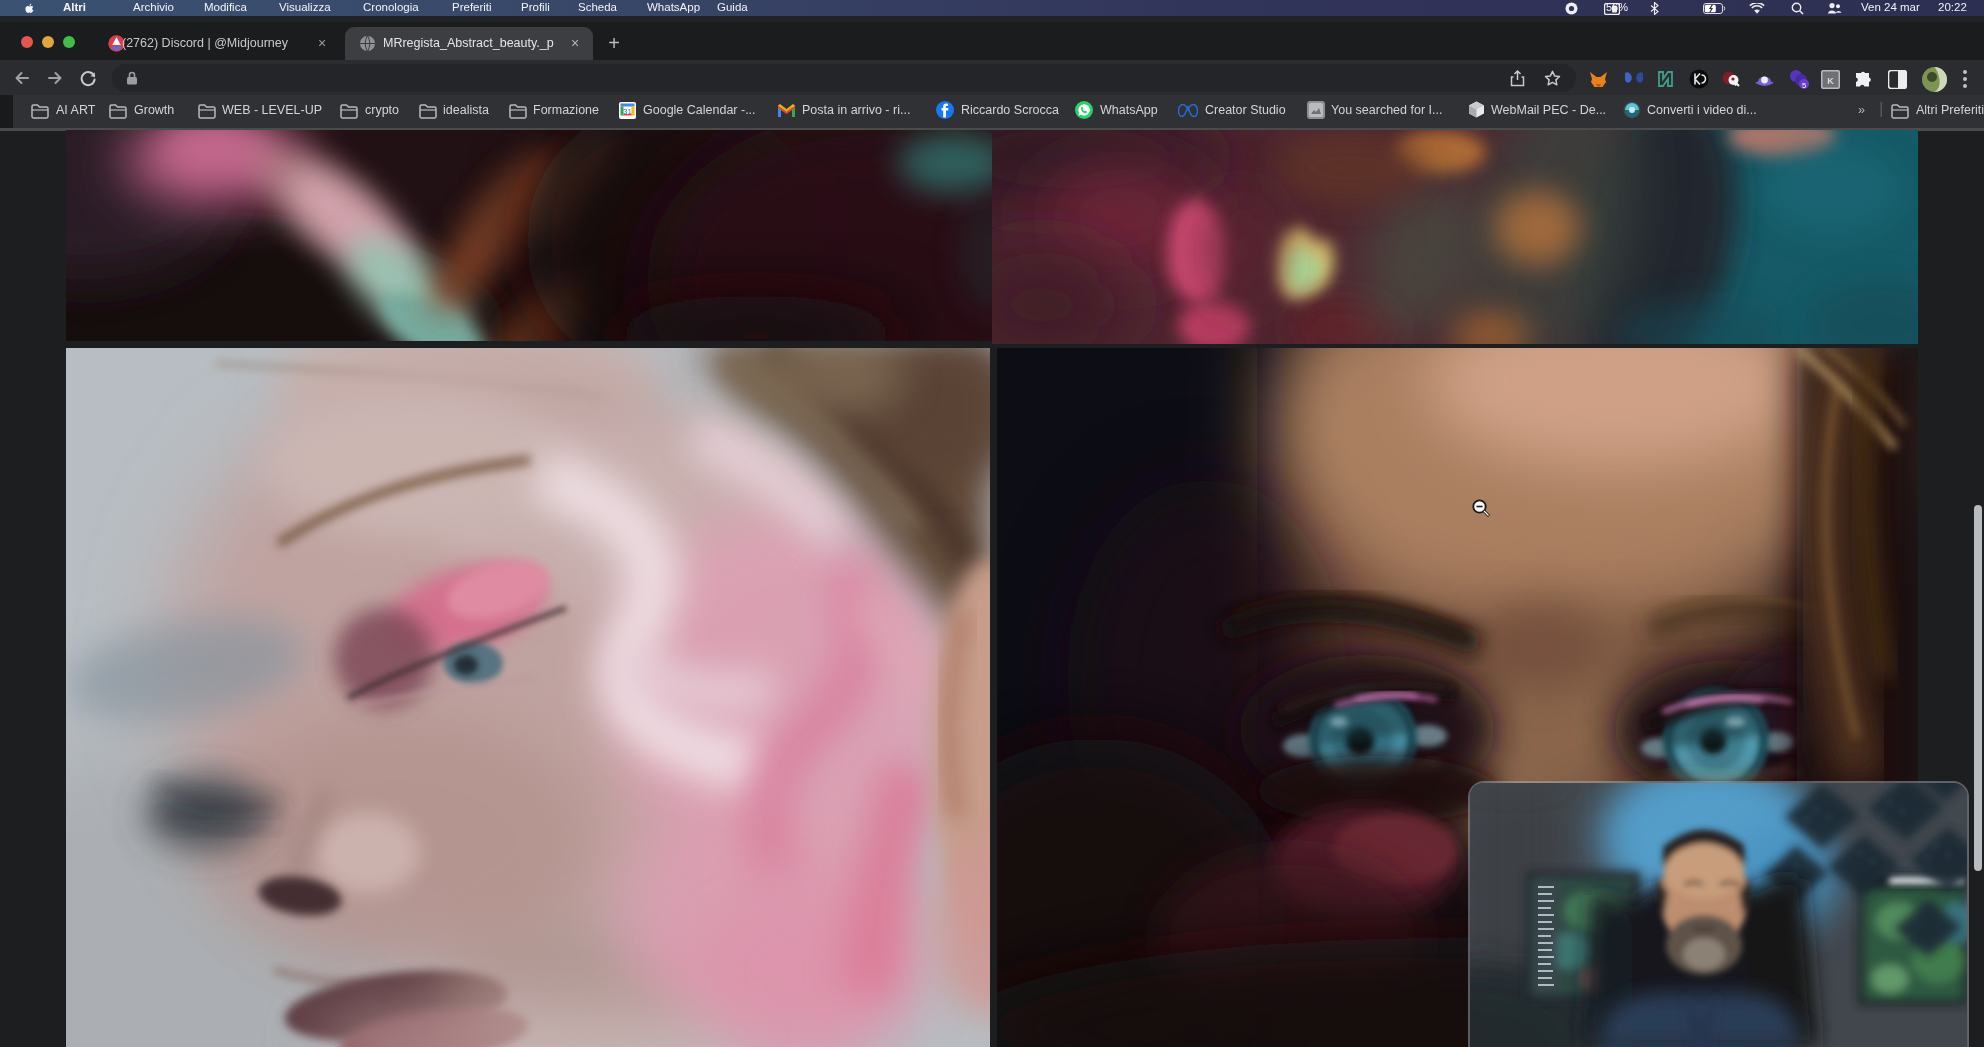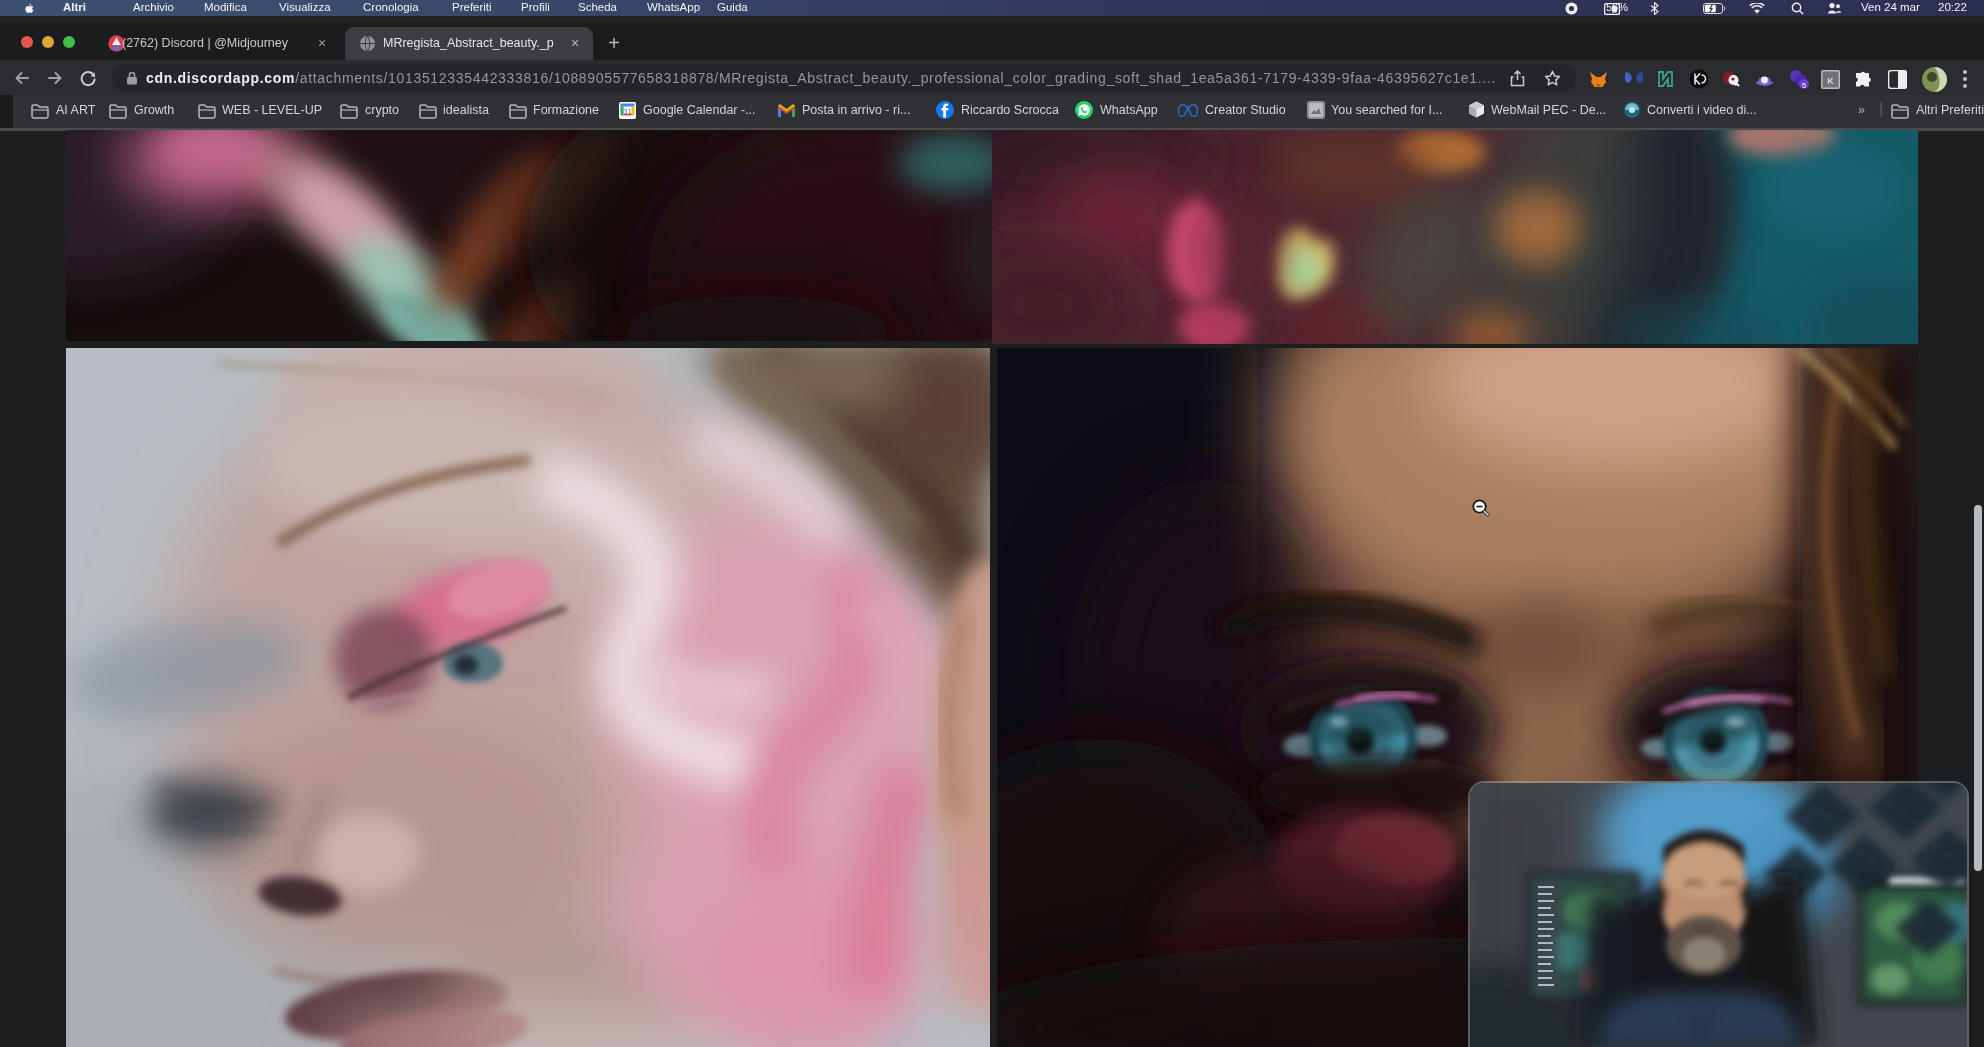--- a/index.html
+++ b/index.html
@@ -104,21 +104,20 @@
   <svg class="abs" style="left:78px;top:8px" width="20" height="20" viewBox="0 0 20 20">
       <path d="M16.2 8.2 A6.5 6.5 0 1 0 16.6 11.5" stroke="#c7c8ca" stroke-width="2" fill="none" stroke-linecap="round"></path>
       <path d="M16.8 4.2 v4.4 h-4.4 z" fill="#c7c8ca"></path>
     </svg>
 </div>
 <div id="omni">
   <svg class="abs" style="left:14px;top:7px" width="12" height="14" viewBox="0 0 12 14">
       <rect x="1" y="6" width="10" height="7.5" rx="1.5" fill="#9c9da0"></rect>
       <path d="M3.5 6 V4 a2.5 2.5 0 0 1 5 0 v2" stroke="#9c9da0" stroke-width="1.6" fill="none"></path>
     </svg>
-  <span class="abs" style="left:34px;top:6px;white-space:nowrap"><b style="color:#eceded">cdn.discordapp.com</b><span style="color:#96979a">/attachments/1013512335442333816/1088905577658318878/MRregista_Abstract_beauty._professional_color_grading_soft_shad_1ea5a361-7179-4339-9faa-46395627c1e1....</span></span>
   <svg class="abs" style="left:1398px;top:6px" width="15" height="17" viewBox="0 0 15 17">
       <path d="M7.5 1 L7.5 10 M4.5 4 L7.5 1 l3 3" stroke="#c7c8ca" stroke-width="1.5" fill="none"></path>
       <path d="M3.5 7 H1.5 v8.5 h12 V7 h-2" stroke="#c7c8ca" stroke-width="1.5" fill="none"></path>
     </svg>
   <svg class="abs" style="left:1432px;top:6px" width="17" height="17" viewBox="0 0 17 17">
       <path d="M8.5 1.4 l2.1 4.5 4.9.6-3.6 3.4.9 4.9-4.3-2.4-4.3 2.4.9-4.9L1.5 6.5l4.9-.6z" fill="none" stroke="#c7c8ca" stroke-width="1.5" stroke-linejoin="round"></path>
     </svg>
 </div>
 <div id="extrow">
   <svg class="abs" style="left:1589px;top:71px" width="19" height="17" viewBox="0 0 19 17">

